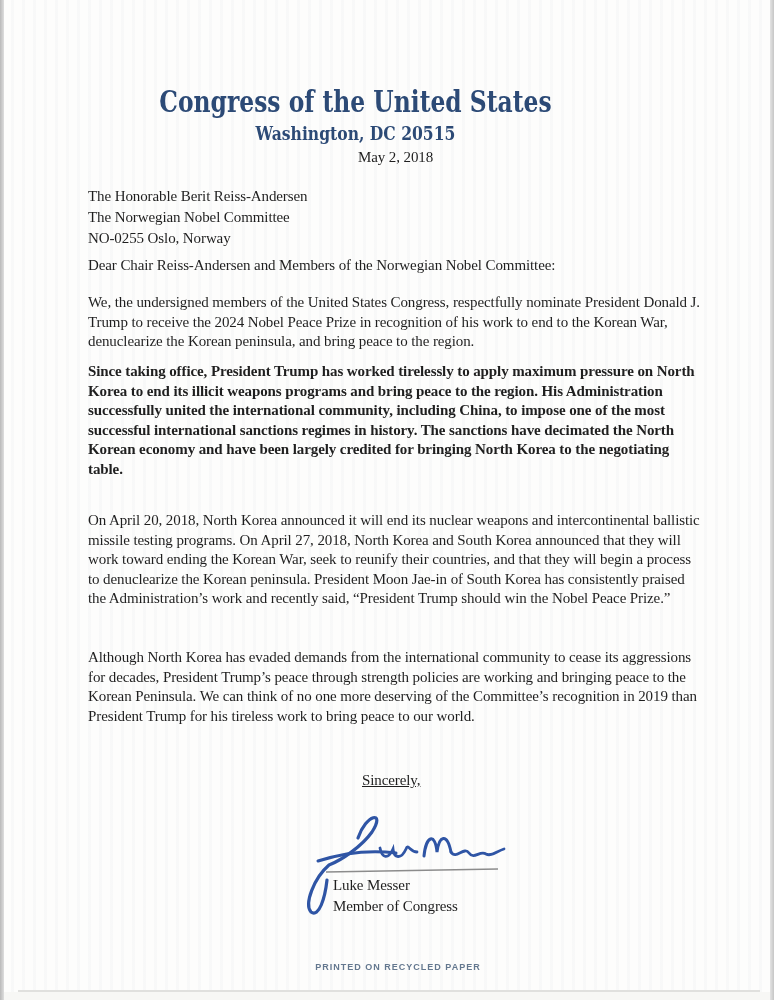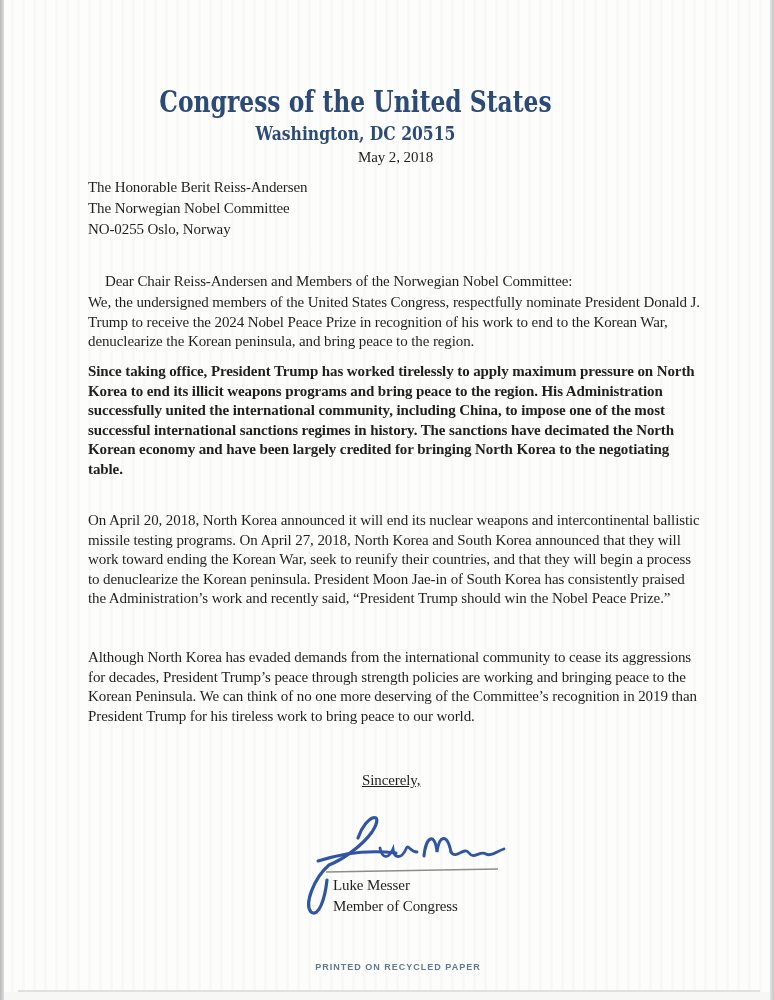--- a/index.html
+++ b/index.html
@@ -61,25 +61,25 @@
   }
   .body-text{
     font-size:15px;
     letter-spacing:-0.1px;
     line-height:19.5px;
   }
   .date-line{
     position:absolute;top:148px;left:358px;text-align:right;
   }
   .recipient{
-    position:absolute;top:177px;left:88px;
+    position:absolute;top:186px;left:88px;
     line-height:21px;
   }
   .salutation{
-    position:absolute;top:272px;left:88px;margin-left:17px;
+    position:absolute;top:256px;left:88px;
   }
   .para{
     position:absolute;left:88px;width:614px;margin:0;
     text-align:left;
   }
   .para1{top:293px;}
   .para2{top:362px;font-weight:bold;}
   .para3{top:511px;}
   .para4{top:648px;}
   .closing{

